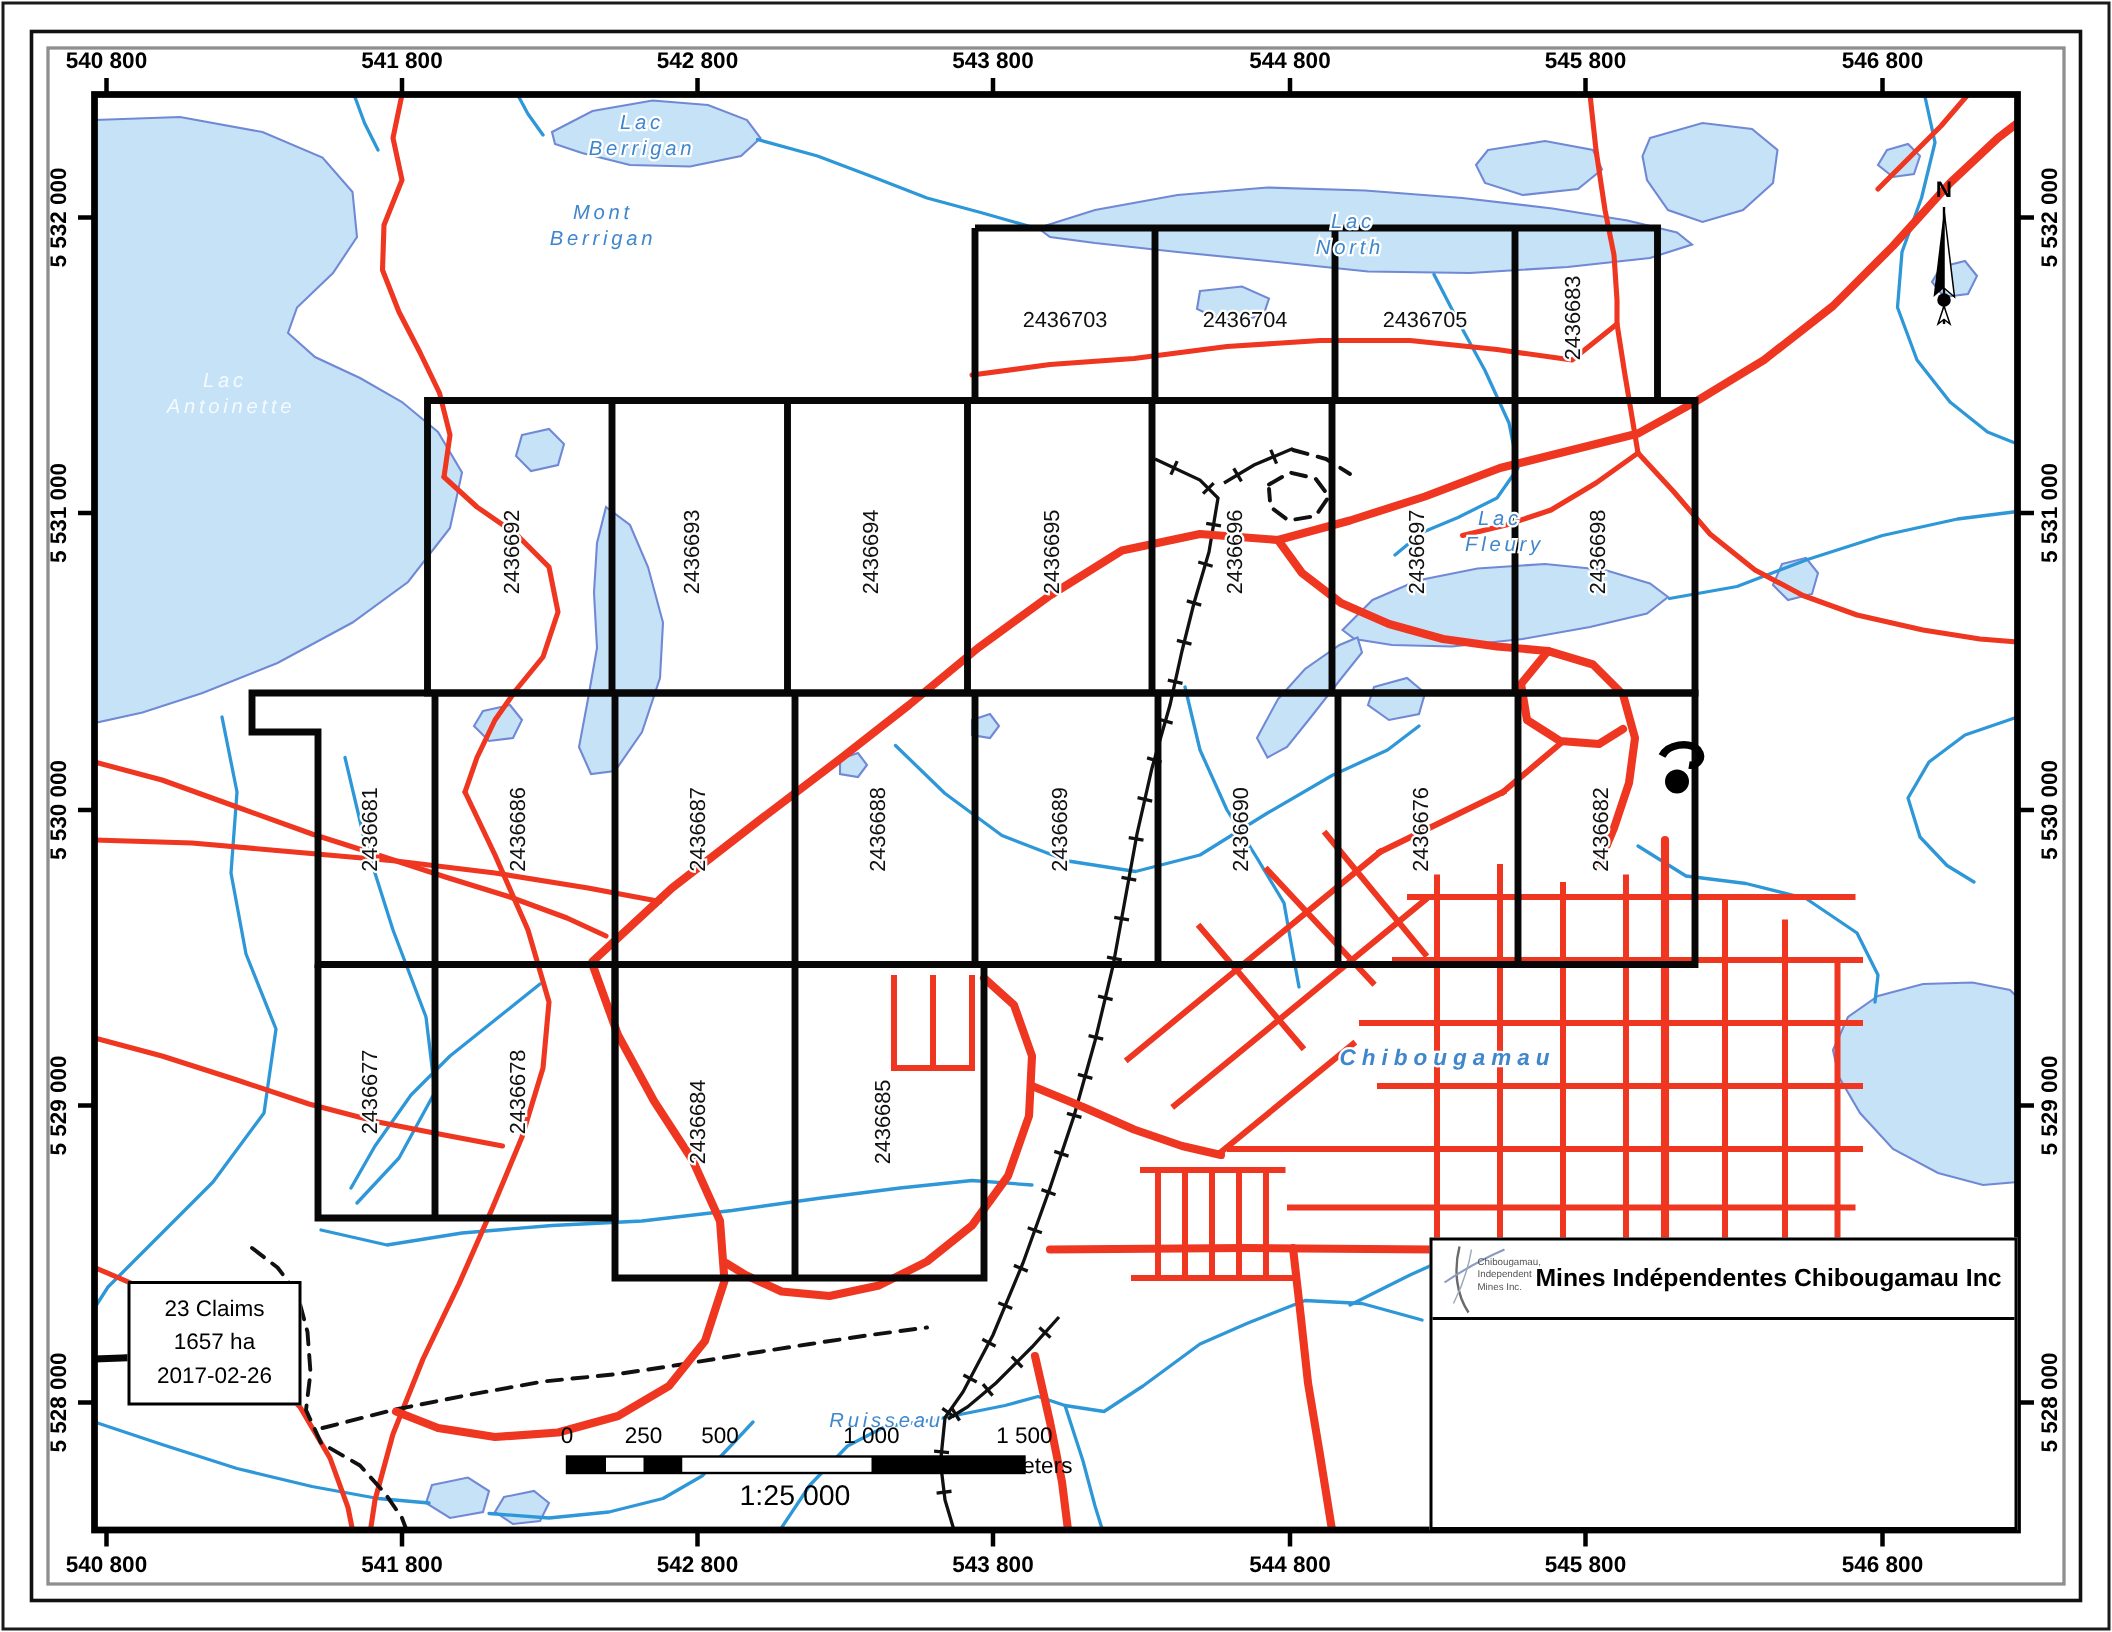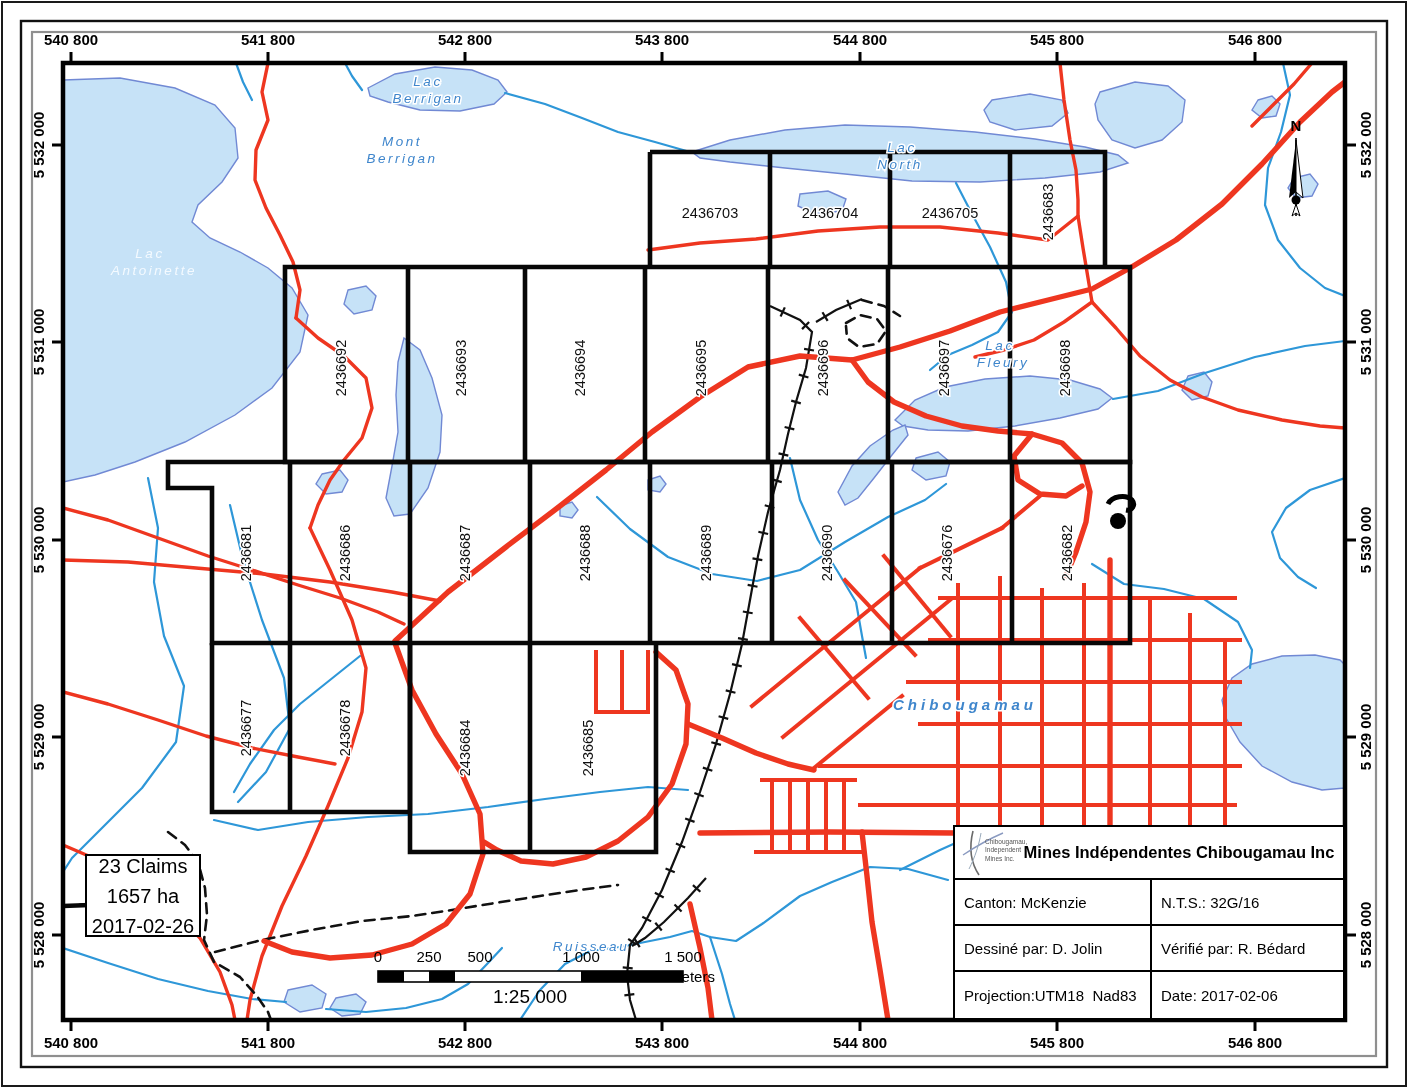--- a/index.html
+++ b/index.html
@@ -21,21 +21,21 @@
   .mlab.white{fill:#F4FAFF;stroke:none;}
   .mlab.town{font-size:15px;letter-spacing:4px;font-weight:bold;}
   .coord{font-weight:bold;font-size:15px;fill:#000;text-anchor:middle;}
   .neat{fill:none;stroke:#000;stroke-width:4.5;}
   .frame-tick{stroke:#000;stroke-width:3;}
   .sb-label{font-weight:normal;font-size:15px;fill:#000;text-anchor:middle;}
   .sb-ratio{font-size:19px;fill:#000;text-anchor:middle;}
   
   .infobox{position:absolute;left:85px;top:854px;width:112px;height:79px;background:#fff;
            border:2.5px solid #000;display:flex;flex-direction:column;justify-content:center;
-           align-items:center;font-size:20px;color:#000;line-height:1.5;z-index:5;}
+           align-items:center;font-size:15px;color:#000;line-height:1.5;z-index:5;}
   
   .titleblock{position:absolute;left:953px;top:825px;width:392px;height:195px;background:#fff;
               border:2.5px solid #000;box-sizing:border-box;display:flex;flex-direction:column;z-index:5;}
   .tb-header{height:53px;border-bottom:2.5px solid #000;display:flex;align-items:center;box-sizing:border-box;}
   .tb-logo{width:56px;height:48px;position:relative;flex:0 0 auto;margin-left:4px;}
   .tb-logo .lg-txt{position:absolute;left:26px;top:9px;font-size:6.5px;color:#555;line-height:1.35;}
   .tb-company{flex:1;text-align:center;font-weight:bold;font-size:16.5px;color:#000;}
   .tb-title{height:47px;border-bottom:2.5px solid #000;display:flex;align-items:center;justify-content:center;
             font-weight:bold;font-size:21px;color:#000;box-sizing:border-box;white-space:pre;}
   .tb-grid{flex:1;display:grid;grid-template-columns:195px 1fr;grid-template-rows:1fr 1fr 1fr;}
@@ -325,22 +325,14 @@
           <path d="M10,40 C16,28 20,16 22,4" fill="none" stroke="#9ab" stroke-width="1"></path>
         </svg>
         <div class="lg-txt">
           <div>Chibougamau,</div>
           <div>Independent</div>
           <div>Mines Inc.</div>
         </div>
       </div>
       <div class="tb-company">Mines Indépendentes Chibougamau Inc</div>
     </div>
-    <div class="tb-grid">
-      <div class="tb-cell">Canton: McKenzie</div>
-      <div class="tb-cell rt">N.T.S.: 32G/16</div>
-      <div class="tb-cell">Dessiné par: D. Jolin</div>
-      <div class="tb-cell rt">Vérifié par: R. Bédard</div>
-      <div class="tb-cell last">Projection:UTM18  Nad83</div>
-      <div class="tb-cell rt last">Date: 2017-02-06</div>
-    </div>
   </div>
 </div>
 
 </body></html>

